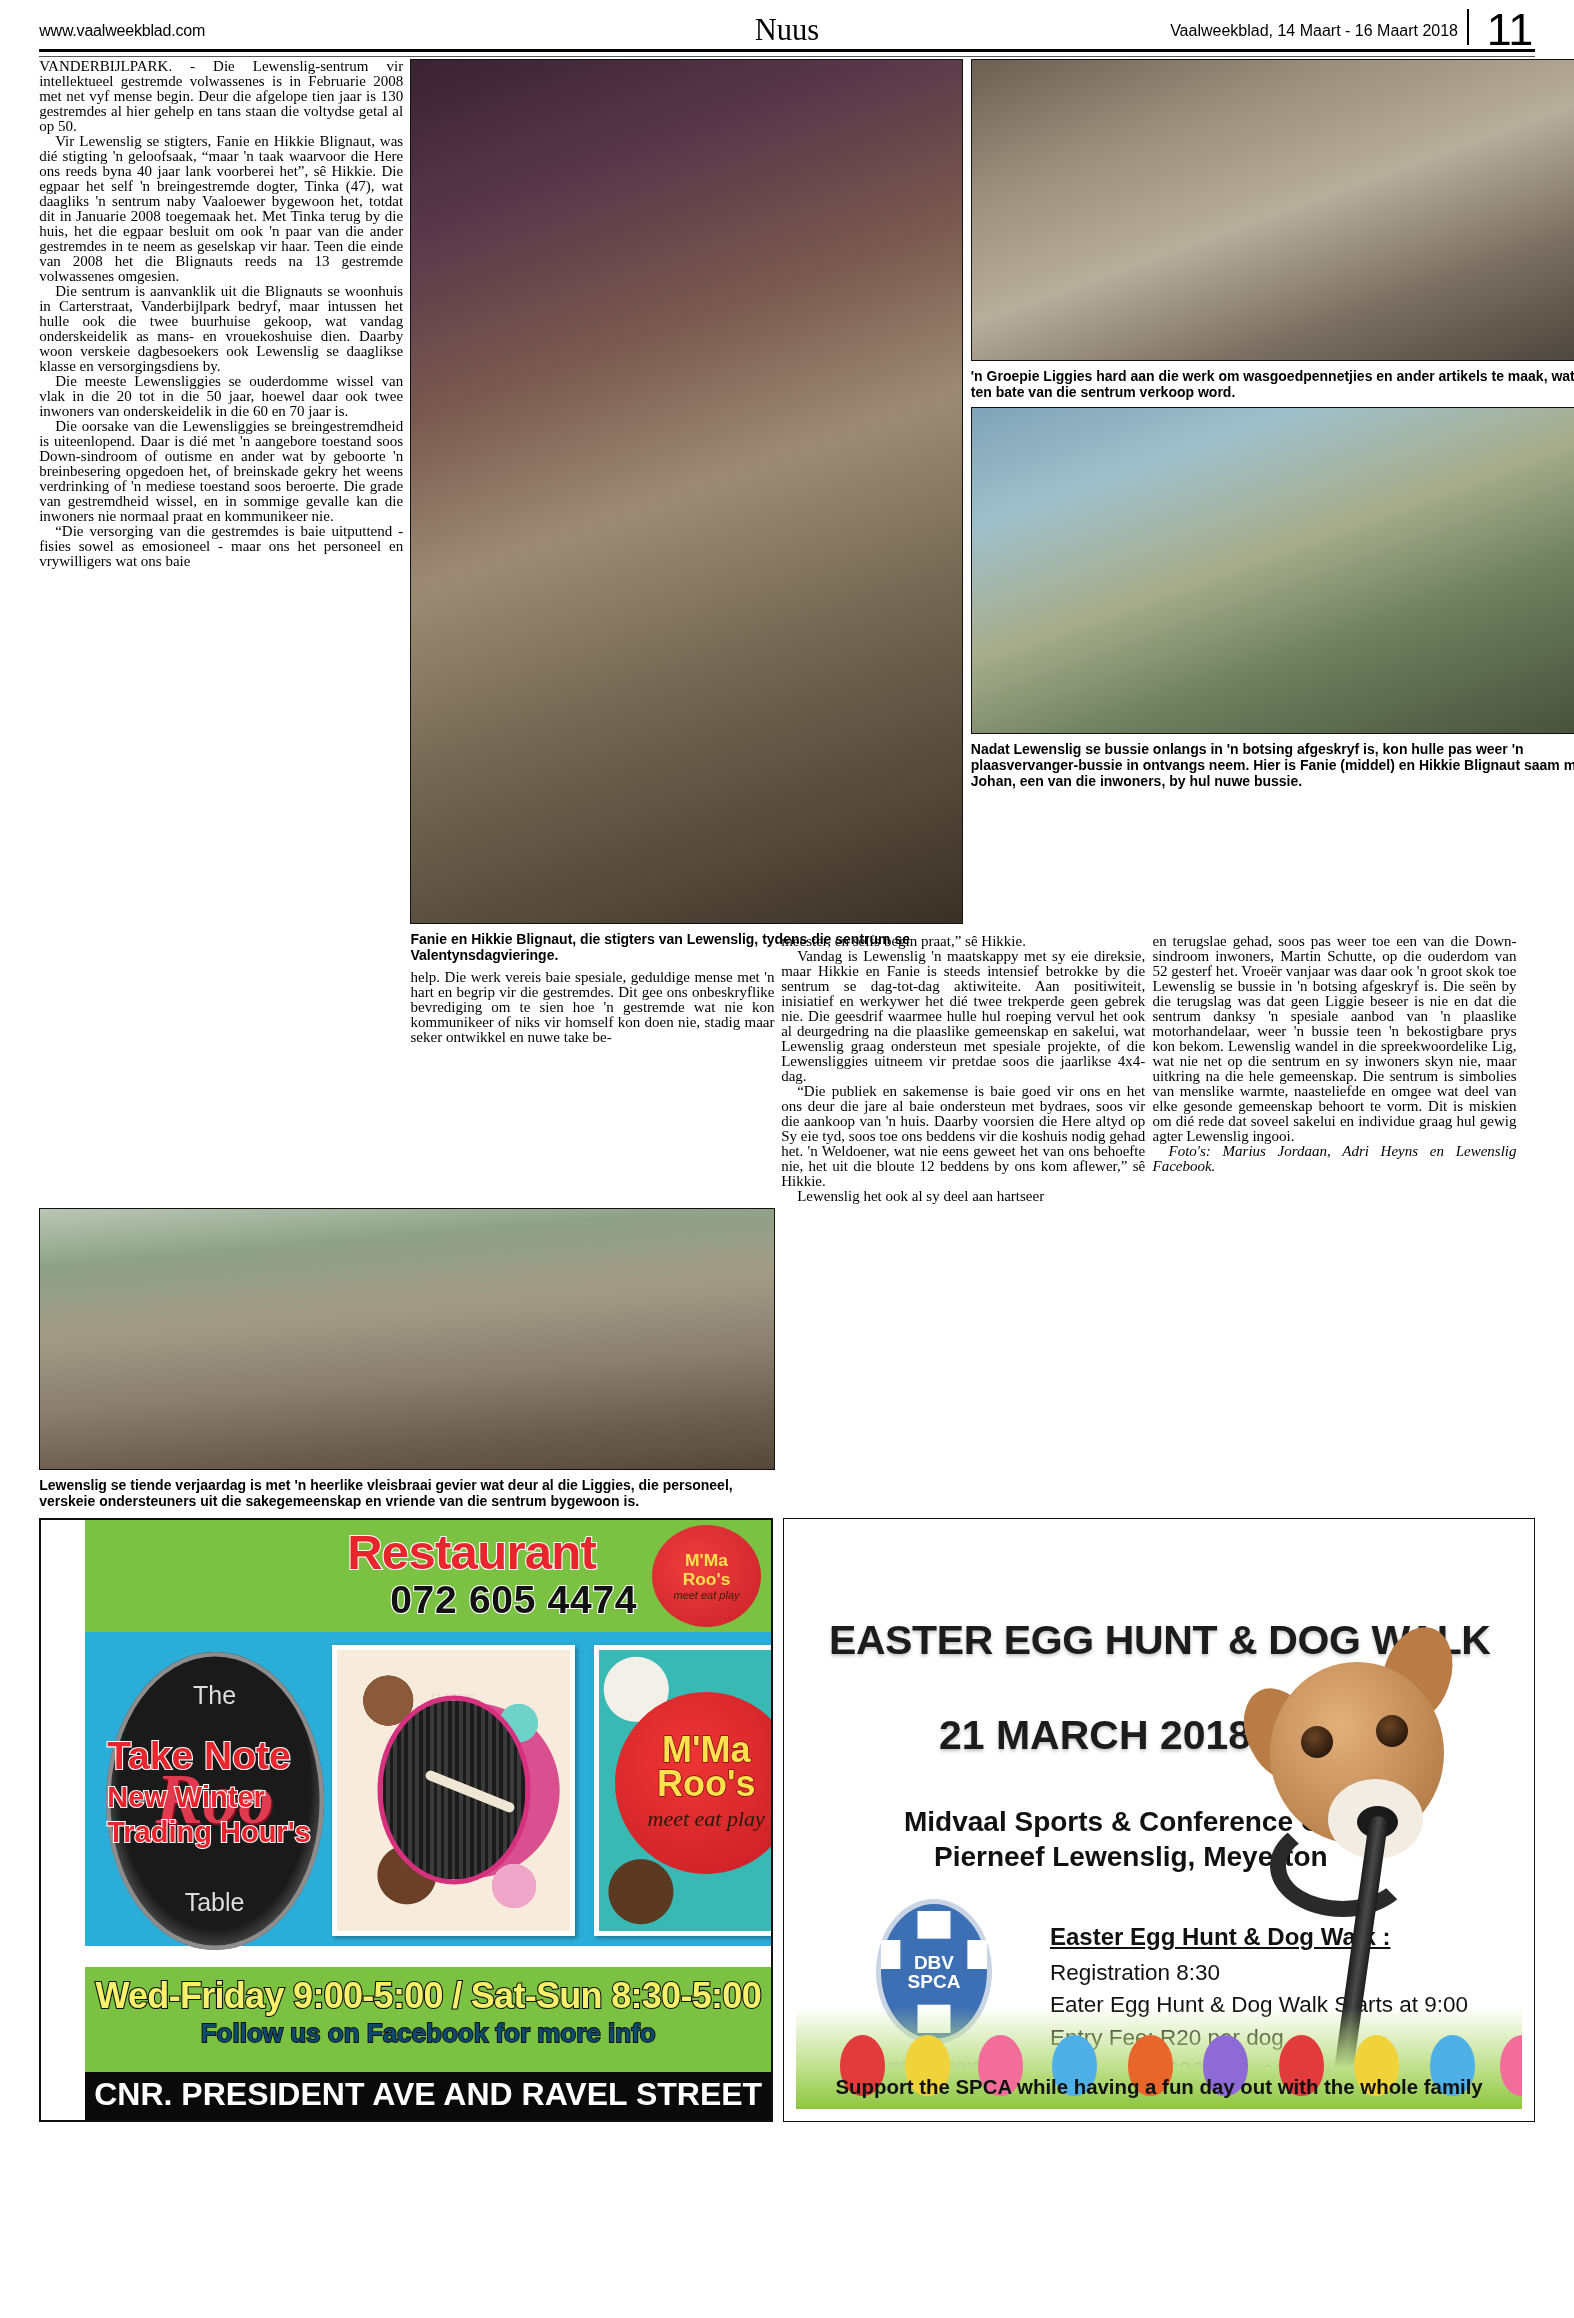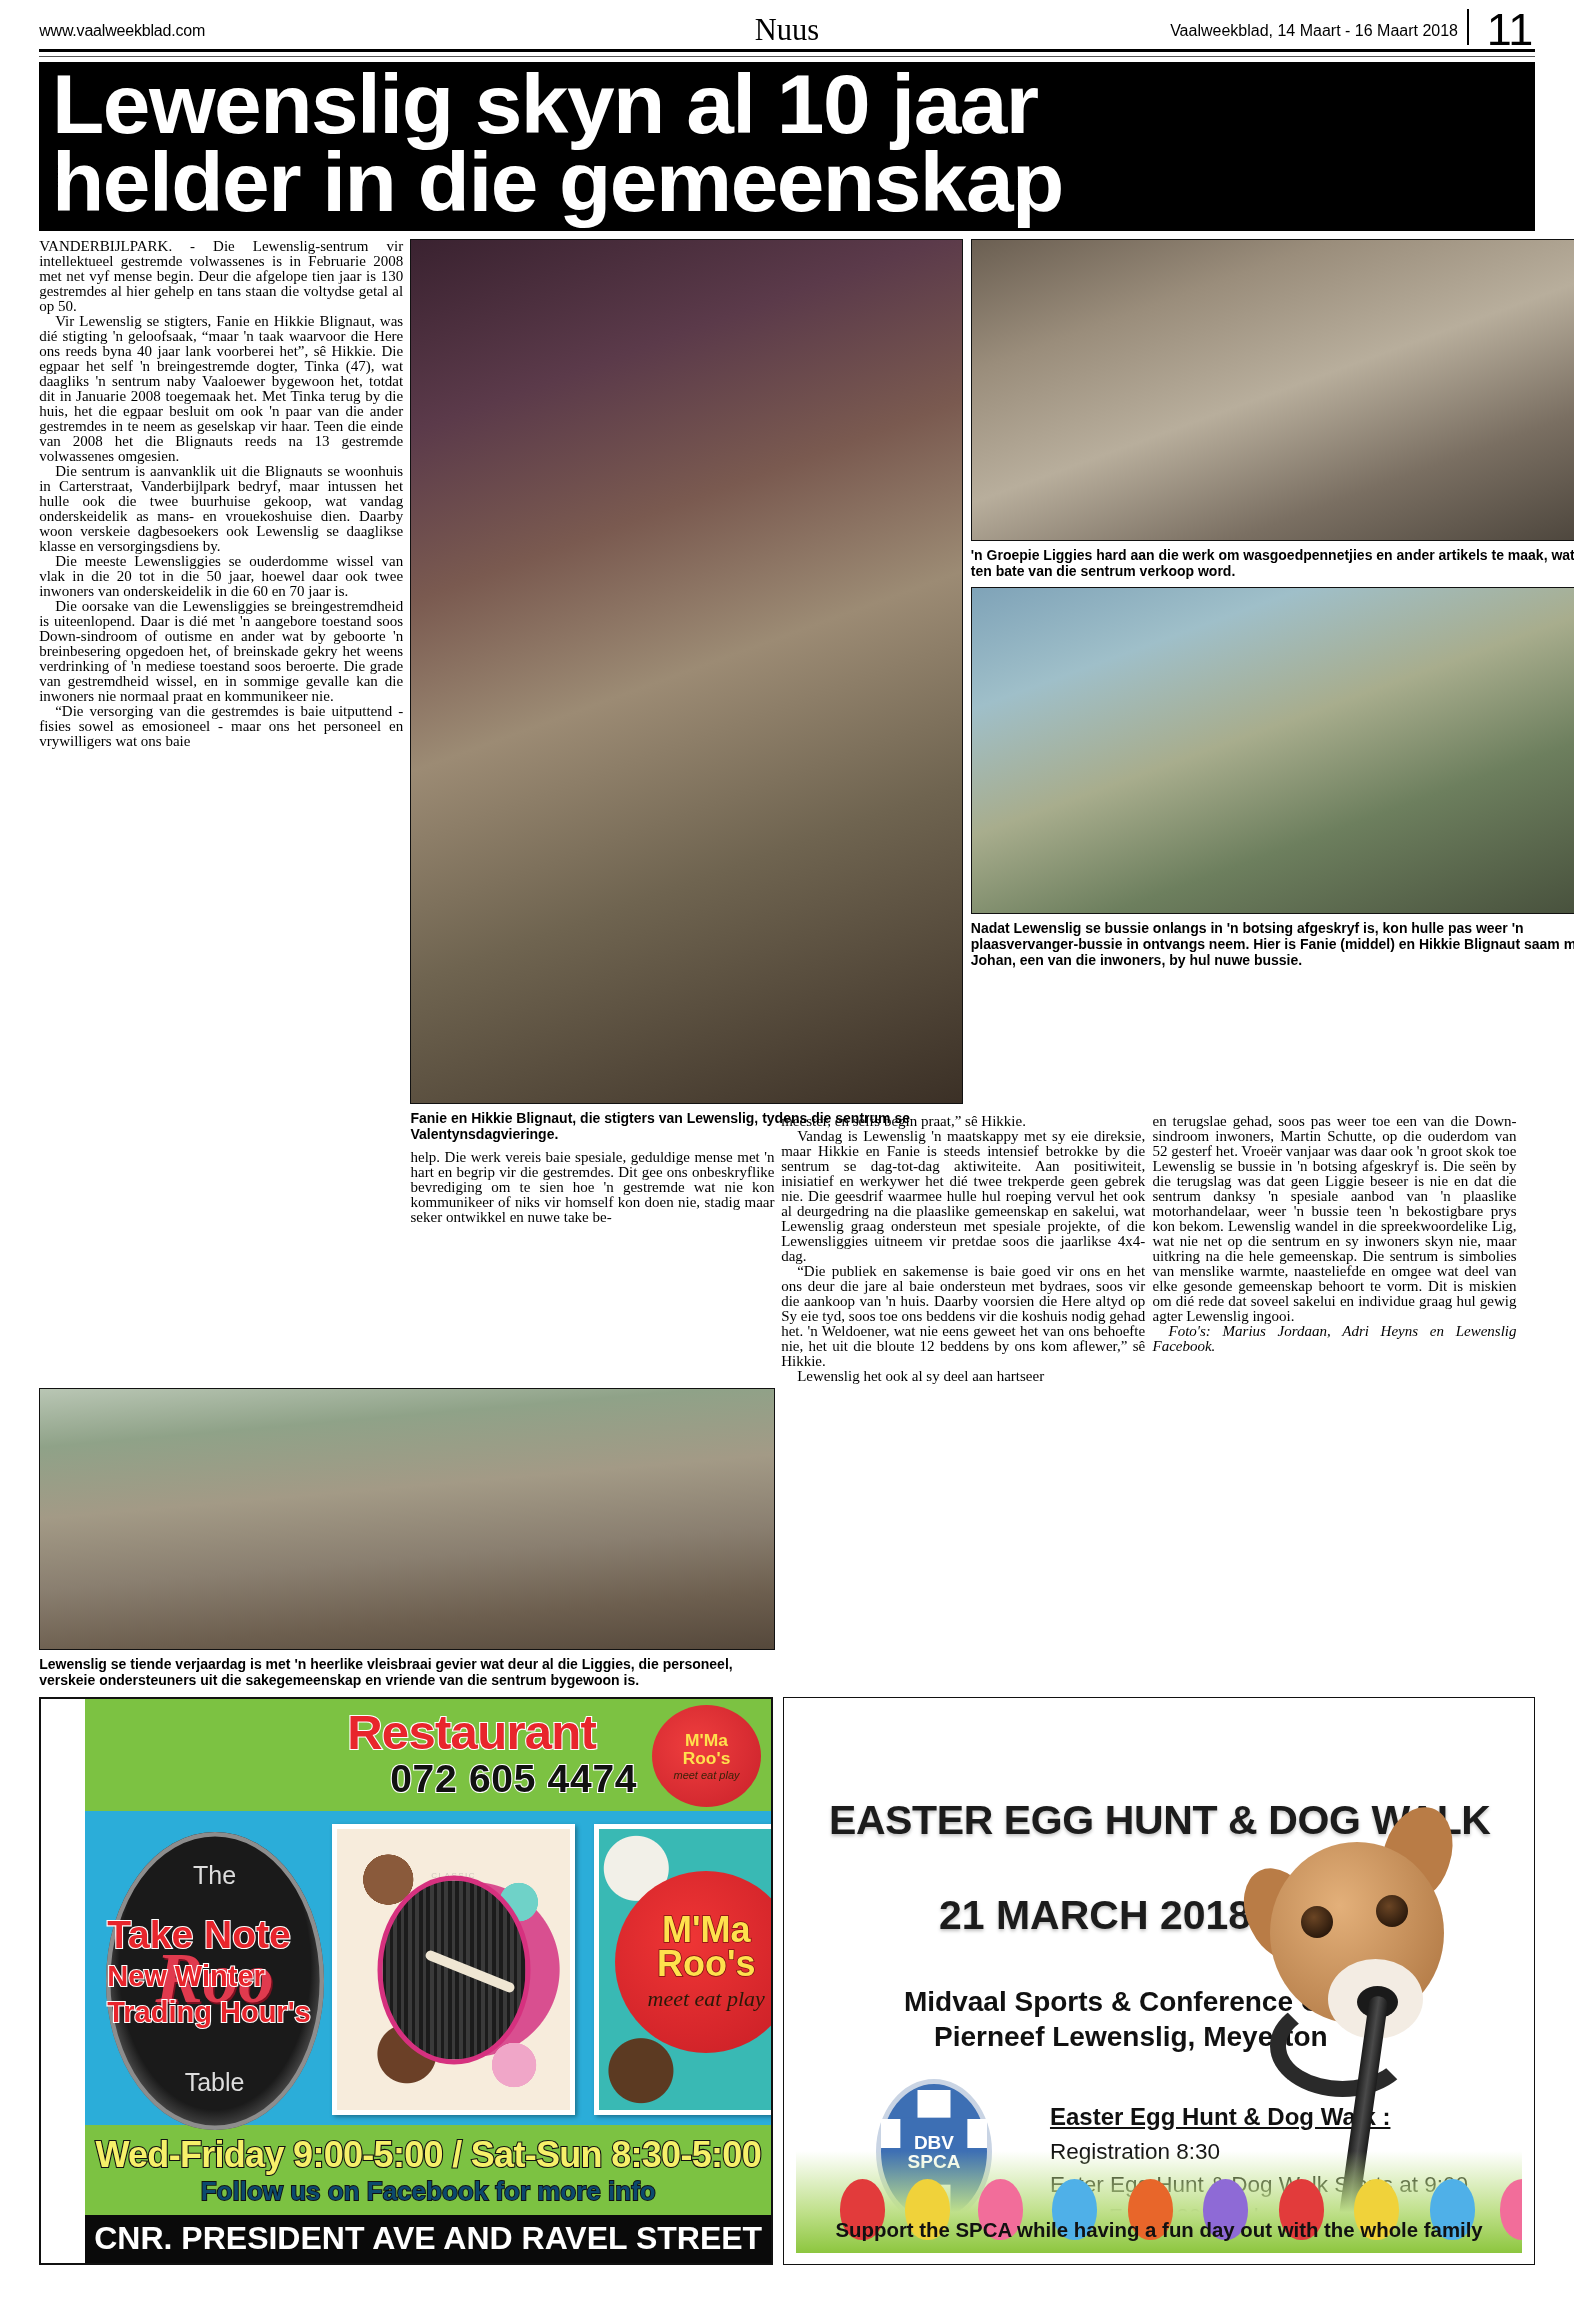--- a/index.html
+++ b/index.html
@@ -77,21 +77,21 @@
   .c4 { width:364px; flex:0 0 364px; }
 
   
   .ads { display:flex; gap:10.2px; margin:8.7px 10.2px 0 10.2px; }
   .ad-roo { width:734px; flex:0 0 734px; border:2.2px solid #111; overflow:hidden; position:relative;padding-left:44px; }
   .ad-spca { width:787px; flex:1; border:1.5px solid #111; overflow:hidden; position:relative; background:#fff; }
 
   
   .roo-green { background:#7cc242; height:112px; position:relative; }
   .roo-blue { background:#2badd9; position:relative; height:314px; }
-  .roo-green2 { background:#7cc242; height:90px; position:relative; }
+  .roo-green2 { background:#7cc242; height:105px; position:relative;margin-top:21px; }
   .roo-black { background:#0a0a0a; height:48px; position:relative; }
   .roo-logo {
     position:absolute; left:20.4px; top:20.4px; width:218px; height:298px;
     background:radial-gradient(ellipse at 50% 45%, #1a1a1a 62%, #6f6f6f 78%, #3a3a3a 100%);
     border-radius:50%;
     box-shadow:0 0 0 4.4px #8d8d8d inset;
     display:flex; flex-direction:column; align-items:center; justify-content:space-between;
     padding:29px 0 33px 0; z-index:4;
   }
   .roo-logo .the { color:#ddd; font-family:"Liberation Sans", sans-serif; font-size:25px; }
@@ -246,24 +246,20 @@
   <div class="masthead">
     <div class="mh-url">www.vaalweekblad.com</div>
     <div class="mh-section">Nuus</div>
     <div class="mh-date">Vaalweekblad, 14 Maart - 16 Maart 2018</div>
     <div class="mh-sep"></div>
     <div class="mh-pageno">11</div>
     <div class="mh-rule"></div>
     <div class="mh-rule2"></div>
   </div>
 
-  <div class="headline-band">
-    <div class="hl">Lewenslig skyn al 10 jaar</div>
-    <div class="hl">helder in die gemeenskap</div>
-  </div>
 
   <div class="article">
 
     <div class="row1">
 
       <div class="col-text">
         <div class="bodytext">
           <p class="first">VANDERBIJLPARK. - Die Lewenslig-sentrum vir intellektueel gestremde volwassenes is in Februarie 2008 met net vyf mense begin. Deur die afgelope tien jaar is 130 gestremdes al hier gehelp en tans staan die voltydse getal al op 50.</p>
           <p>Vir Lewenslig se stigters, Fanie en Hikkie Blignaut, was dié stigting 'n geloofsaak, “maar 'n taak waarvoor die Here ons reeds byna 40 jaar lank voorberei het”, sê Hikkie. Die egpaar het self 'n breingestremde dogter, Tinka (47), wat daagliks 'n sentrum naby Vaaloewer bygewoon het, totdat dit in Januarie 2008 toegemaak het. Met Tinka terug by die huis, het die egpaar besluit om ook 'n paar van die ander gestremdes in te neem as geselskap vir haar. Teen die einde van 2008 het die Blignauts reeds na 13 gestremde volwassenes omgesien.</p>
           <p>Die sentrum is aanvanklik uit die Blignauts se woonhuis in Carterstraat, Vanderbijlpark bedryf, maar intussen het hulle ook die twee buurhuise gekoop, wat vandag onderskeidelik as mans- en vrouekoshuise dien. Daarby woon verskeie dagbesoekers ook Lewenslig se daaglikse klasse en versorgingsdiens by.</p>

